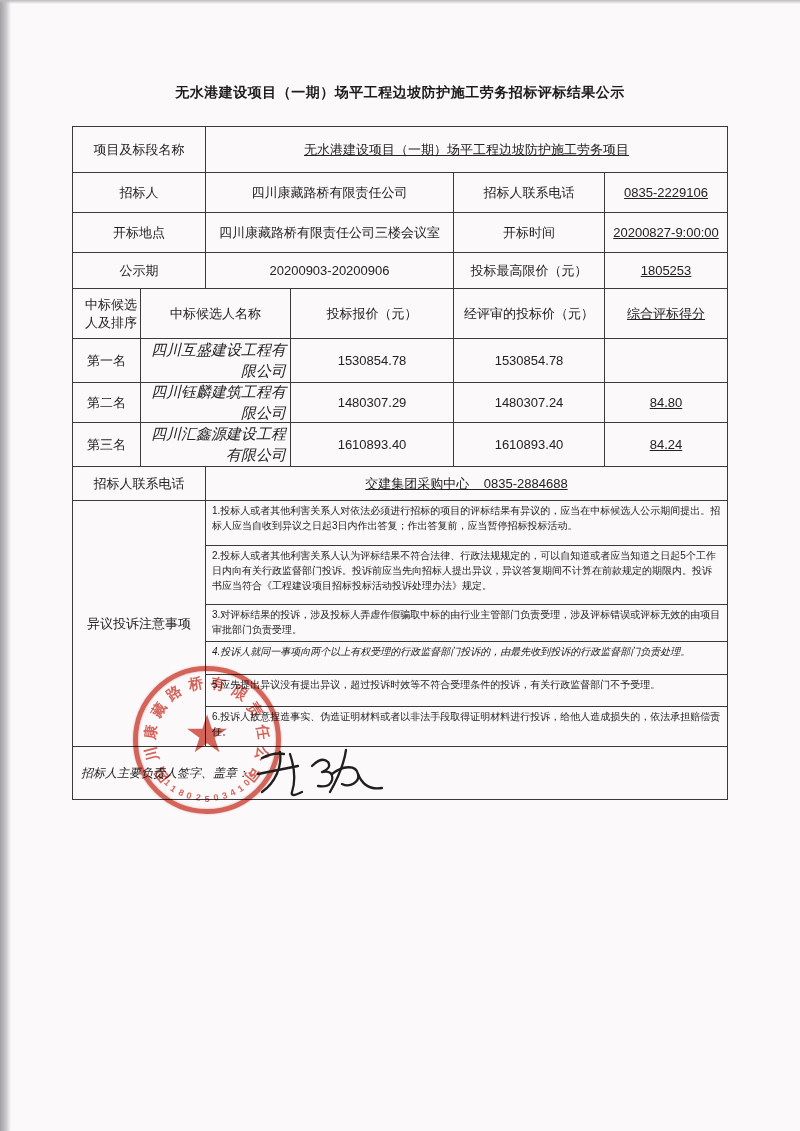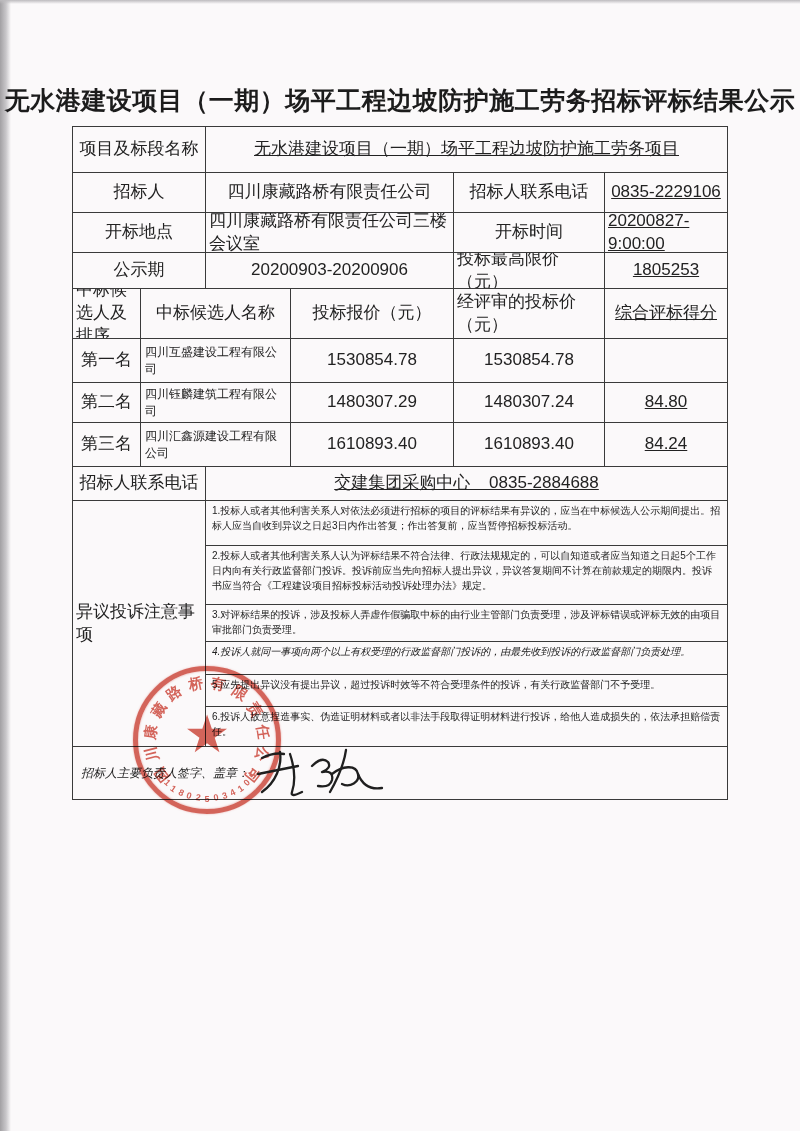--- a/index.html
+++ b/index.html
@@ -8,40 +8,40 @@
     --seal:#cf4438;
   }
   html,body{margin:0;padding:0;}
   body{background:#e9e7e9;font-family:"Liberation Sans","DejaVu Sans",sans-serif;color:var(--ink);}
   .page{position:relative;width:800px;height:1131px;background:#fbf9fa;overflow:hidden;margin:0 auto;}
   .edge-left{position:absolute;left:0;top:0;width:11px;height:100%;
     background:linear-gradient(to right,#a2a0a3,#c9c7ca 55%,rgba(251,249,250,0));}
   .edge-top{position:absolute;left:0;top:0;width:100%;height:4px;
     background:linear-gradient(to bottom,#bdbbbe,rgba(251,249,250,0));}
   .title{position:absolute;left:0;top:84px;width:100%;margin:0;text-align:center;
-    font-size:25px;font-weight:700;letter-spacing:.5px;color:#1c1c1c;}
+    font-size:14px;font-weight:700;letter-spacing:.5px;color:#1c1c1c;}
 
   .tbl{position:absolute;left:72px;top:126px;width:656px;height:674px;
     border:1px solid var(--line);box-sizing:border-box;background:transparent;}
   .row{display:flex;border-bottom:1px solid var(--line);box-sizing:border-box;}
   .row.last{border-bottom:none;font-style:italic;}
-  .cell{display:flex;align-items:center;justify-content:center;text-align:left;
-    border-right:1px solid var(--line);box-sizing:border-box;font-size:17px;line-height:1.35;
+  .cell{display:flex;align-items:center;justify-content:center;text-align:right;
+    border-right:1px solid var(--line);box-sizing:border-box;font-size:13px;line-height:1.35;
     padding:1px 3px;overflow:hidden;}
   .cell.endc{border-right:none;}
   .w133{width:133px;flex:none;}
   .w248{width:248px;flex:none;}
   .w151{width:151px;flex:none;}
   .w68{width:68px;flex:none;}
   .w150{width:150px;flex:none;}
   .w163{width:163px;flex:none;}
   .fx{flex:1;text-decoration:underline;}
   .h46{height:46px;} .h40{height:40px;} .h36{height:36px;} .h50{height:50px;}
   .h44{height:44px;} .h34{height:34px;} .hD{height:246px;} .h52{height:52px;}
-  .name-cell{justify-content:flex-start;text-align:left;font-size:12px;padding:2px 4px;}
+  .name-cell{justify-content:flex-start;text-align:right;font-size:15px;padding:2px 4px;font-style:italic;}
   .pre{white-space:pre;}
   .notices{flex:1;display:flex;flex-direction:column;box-sizing:border-box;}
   .notice-item{border-bottom:1px solid var(--line);box-sizing:border-box;
     font-size:10px;line-height:1.5;text-align:left;padding:2px 6px;overflow:hidden;}
   .notice-item.endn{border-bottom:none;}
   .n1{height:45px;} .n2{height:59px;} .n3{height:38px;} .n4{height:33px;font-style:italic;} .n5{height:32px;} .n6{height:39px;}
   .sign-cell{flex:1;display:flex;align-items:center;justify-content:flex-start;
     padding-left:8px;font-size:12px;}
 
   .seal{position:absolute;left:133px;top:666px;width:148px;height:148px;

